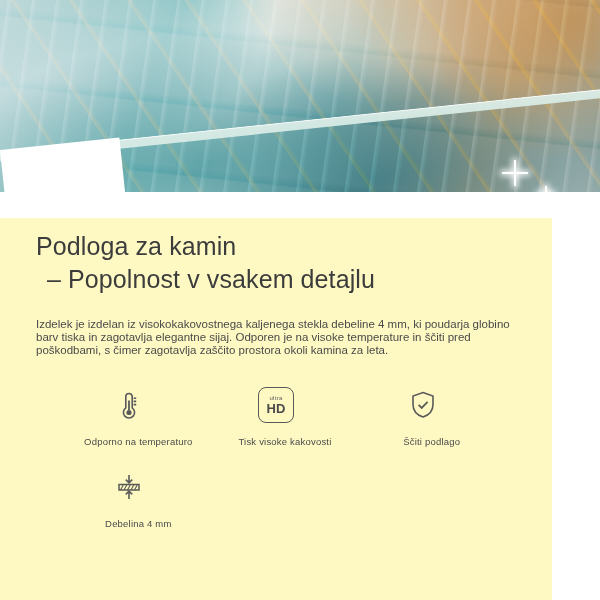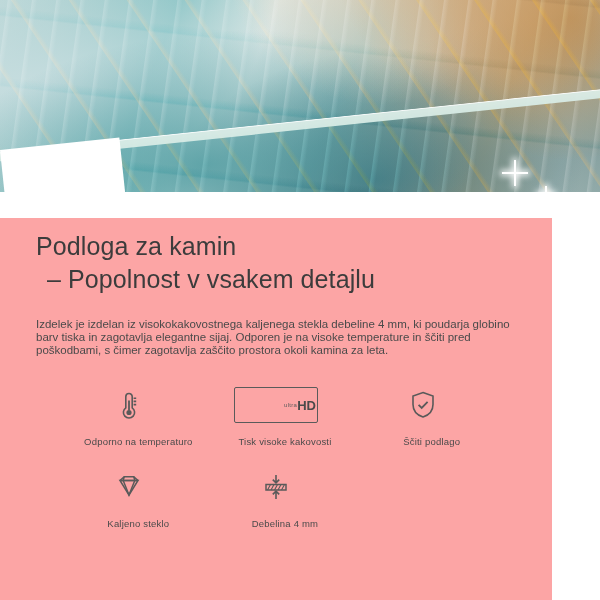--- a/index.html
+++ b/index.html
@@ -12,21 +12,21 @@
     background: #ffffff;
     font-family: "Liberation Sans", sans-serif;
     color: #3a3a3a;
     overflow: hidden;
   }
 
   .page {
     position: relative;
     width: 552px;
     height: 600px;
-    background: #fca5a5;
+    background: #fef9c3;
   }
 
   
   .hero {
     position: relative;
     width: 600px;
     height: 218px;
     overflow: hidden;
     background: #ffffff;
   }
@@ -178,27 +178,26 @@
     color: #4a4a4a;
     text-align: center;
     letter-spacing: 0.2px;
     margin-left: 18px;
   }
 
   .hd-badge {
     width: 34px;
     height: 34px;
     border: 1.6px solid #5a5a5a;
-    border-radius: 2px;
+    border-radius: 8px;
     display: flex;
-    flex-direction: row;
+    flex-direction: column;
     align-items: center;
     justify-content: center;
     line-height: 1;
-    padding-left: 48px;
   }
   .hd-badge .ultra {
     font-size: 6px;
     letter-spacing: 0.3px;
     color: #5a5a5a;
     margin-bottom: 1px;
   }
   .hd-badge .hd {
     font-size: 13px;
     font-weight: bold;
@@ -257,31 +256,20 @@
       <div class="feature">
         <span class="ico">
           <svg width="40" height="40" viewBox="0 0 40 40" fill="none" stroke="#5a5a5a" stroke-width="1.6">
             <path d="M20 7.5l10 3.6v8.3c0 6.2-4.2 10.6-10 12.6-5.8-2-10-6.4-10-12.6v-8.3l10-3.6z"></path>
             <path d="M15.6 19.8l3.1 3.2 5.9-6.1" stroke-width="1.8"></path>
           </svg>
         </span>
         <span class="caption">Ščiti podlago</span>
       </div>
 
-      <div class="feature">
-        <span class="ico">
-          <svg width="40" height="40" viewBox="0 0 40 40" fill="none" stroke="#5a5a5a" stroke-width="1.5">
-            <path d="M11 13.5h18l-9 14.5-9-14.5z"></path>
-            <path d="M11 13.5l4.2-3.7h9.6l4.2 3.7"></path>
-            <path d="M15.2 9.8l-1 3.7 5.8 14.5 5.8-14.5-1-3.7"></path>
-            <path d="M11 13.5h18"></path>
-          </svg>
-        </span>
-        <span class="caption">Kaljeno steklo</span>
-      </div>
 
 
       <div class="feature">
         <span class="ico">
           <svg width="40" height="40" viewBox="0 0 40 40" fill="none" stroke="#5a5a5a" stroke-width="1.5">
             <path d="M20 8v7.5M16.8 12.6L20 15.8l3.2-3.2" stroke-width="1.6"></path>
             <rect x="10" y="17.5" width="20" height="5.5"></rect>
             <path d="M11.5 23L14.5 17.5M15 23L18 17.5M18.5 23L21.5 17.5M22 23L25 17.5M25.5 23L28.5 17.5" stroke-width="1.1"></path>
             <path d="M20 32v-7.5M16.8 27.4L20 24.2l3.2 3.2" stroke-width="1.6"></path>
           </svg>

